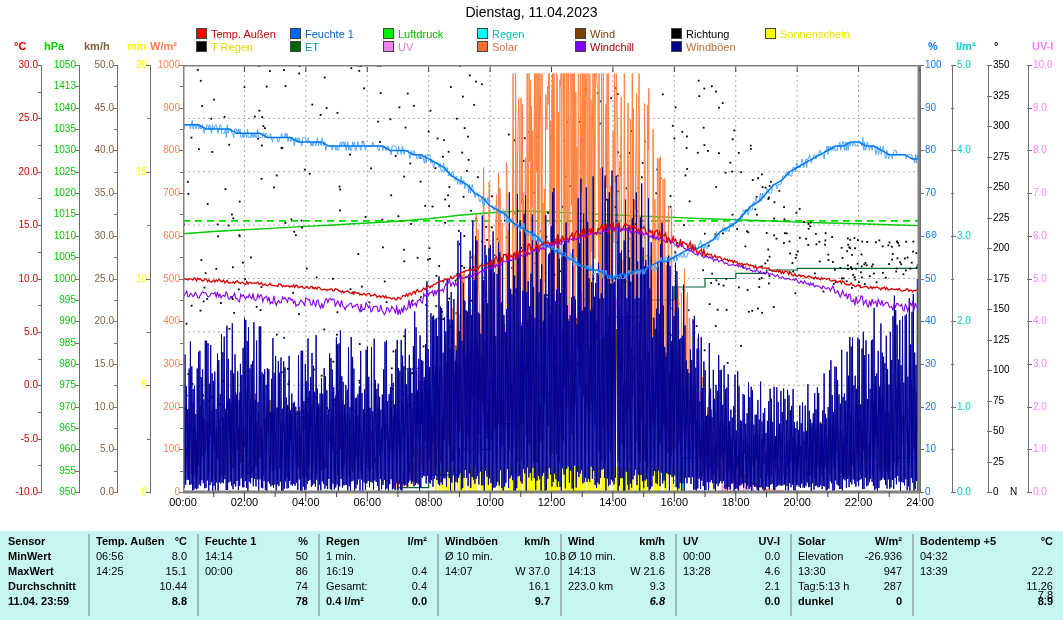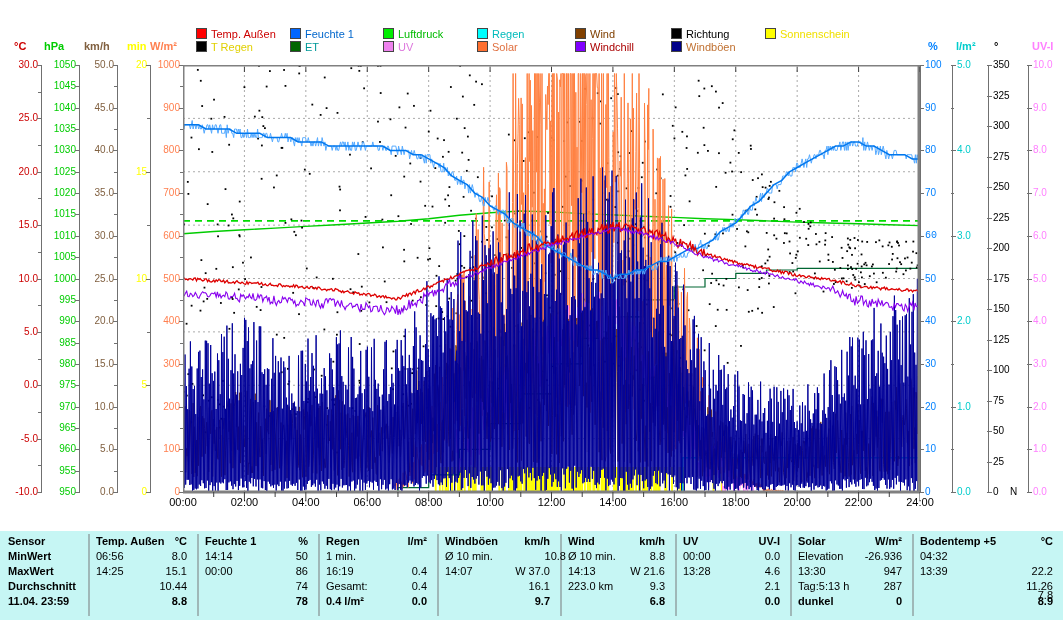--- a/index.html
+++ b/index.html
@@ -20,20 +20,21 @@
   .moon-g{color:#ffe800;font-weight:bold;}
   #wxtable{left:0;top:531px;width:1063px;height:89px;background:#c6f6f4;}
   .tsep{width:2px;background:#9fb8b8;top:3px;height:82px;}
   .tcell{font-size:11px;line-height:13px;white-space:nowrap;}
   .b{font-weight:bold;}
 </style>
 </head>
 <body>
 
 <div id="stage">
+  <div id="page-title" class="abs">Dienstag, 11.04.2023</div>
   <div id="legend" class="abs" style="left:0;top:0;width:1063px;height:56px;">
       <div class="lg-item abs" style="left: 196px; top: 28px; color: rgb(204, 0, 0);"><span class="lg-sq" style="background: rgb(255, 0, 0);"></span><span>Temp. Außen</span></div>
       <div class="lg-item abs" style="left: 290px; top: 28px; color: rgb(0, 102, 204);"><span class="lg-sq" style="background: rgb(0, 102, 255);"></span><span>Feuchte 1</span></div>
       <div class="lg-item abs" style="left: 383px; top: 28px; color: rgb(0, 187, 0);"><span class="lg-sq" style="background: rgb(0, 238, 0);"></span><span>Luftdruck</span></div>
       <div class="lg-item abs" style="left: 477px; top: 28px; color: rgb(0, 187, 187);"><span class="lg-sq" style="background: rgb(0, 255, 255);"></span><span>Regen</span></div>
       <div class="lg-item abs" style="left: 575px; top: 28px; color: rgb(128, 64, 0);"><span class="lg-sq" style="background: rgb(128, 64, 0);"></span><span>Wind</span></div>
       <div class="lg-item abs" style="left: 671px; top: 28px; color: rgb(0, 0, 0);"><span class="lg-sq" style="background: rgb(0, 0, 0);"></span><span>Richtung</span></div>
       <div class="lg-item abs" style="left: 765px; top: 28px; color: rgb(240, 224, 0);"><span class="lg-sq" style="background: rgb(255, 255, 0);"></span><span>Sonnenschein</span></div>
       <div class="lg-item abs" style="left: 196px; top: 41px; color: rgb(224, 208, 0);"><span class="lg-sq" style="background: rgb(0, 0, 0);"></span><span>T Regen</span></div>
       <div class="lg-item abs" style="left: 290px; top: 41px; color: rgb(0, 153, 153);"><span class="lg-sq" style="background: rgb(0, 102, 0);"></span><span>ET</span></div>
@@ -68,21 +69,21 @@
       <div class="tick abs" style="left: 38px; top: 411.938px; width: 3px;"></div>
       <div class="axlab abs" style="left: 1px; top: 433.625px; width: 37px; text-align: right; color: rgb(204, 0, 0);">-5.0</div>
       <div class="tick abs" style="left: 37px; top: 438.625px; width: 5px;"></div>
       <div class="tick abs" style="left: 38px; top: 465.312px; width: 3px;"></div>
       <div class="axlab abs" style="left: 1px; top: 487px; width: 37px; text-align: right; color: rgb(204, 0, 0);">-10.0</div>
       <div class="tick abs" style="left: 37px; top: 492px; width: 5px;"></div>
       <div class="axhdr abs" style="left: 44px; top: 40px; color: rgb(0, 204, 0);">hPa</div>
       <div class="vline abs" style="left: 79px; top: 65px; height: 427px;"></div>
       <div class="axlab abs" style="left: 39px; top: 60px; width: 37px; text-align: right; color: rgb(0, 204, 0);">1050</div>
       <div class="tick abs" style="left: 75px; top: 65px; width: 5px;"></div>
-      <div class="axlab abs" style="left: 39px; top: 81.35px; width: 37px; text-align: right; color: rgb(0, 204, 0);">1045</div>
+      <div class="axlab abs" style="left: 39px; top: 81.35px; width: 37px; text-align: right; color: rgb(0, 204, 0);">1413</div>
       <div class="tick abs" style="left: 75px; top: 86.35px; width: 5px;"></div>
       <div class="axlab abs" style="left: 39px; top: 102.7px; width: 37px; text-align: right; color: rgb(0, 204, 0);">1040</div>
       <div class="tick abs" style="left: 75px; top: 107.7px; width: 5px;"></div>
       <div class="axlab abs" style="left: 39px; top: 124.05px; width: 37px; text-align: right; color: rgb(0, 204, 0);">1035</div>
       <div class="tick abs" style="left: 75px; top: 129.05px; width: 5px;"></div>
       <div class="axlab abs" style="left: 39px; top: 145.4px; width: 37px; text-align: right; color: rgb(0, 204, 0);">1030</div>
       <div class="tick abs" style="left: 75px; top: 150.4px; width: 5px;"></div>
       <div class="axlab abs" style="left: 39px; top: 166.75px; width: 37px; text-align: right; color: rgb(0, 204, 0);">1025</div>
       <div class="tick abs" style="left: 75px; top: 171.75px; width: 5px;"></div>
       <div class="axlab abs" style="left: 39px; top: 188.1px; width: 37px; text-align: right; color: rgb(0, 204, 0);">1020</div>
@@ -1197,21 +1198,21 @@
       <div class="tcell abs" style="left: 480px; top: 49px; width: 70px; text-align: right;">16.1</div>
       <div class="tcell b abs" style="left: 480px; top: 64px; width: 70px; text-align: right;">9.7</div>
       <div class="tcell b abs" style="left: 568px; top: 4px;">Wind</div>
       <div class="tcell b abs" style="left: 605px; top: 4px; width: 60px; text-align: right;">km/h</div>
       <div class="tcell abs" style="left: 568px; top: 19px;">Ø 10 min.</div>
       <div class="tcell abs" style="left: 595px; top: 19px; width: 70px; text-align: right;">8.8</div>
       <div class="tcell abs" style="left: 568px; top: 34px;">14:13</div>
       <div class="tcell abs" style="left: 595px; top: 34px; width: 70px; text-align: right;">W 21.6</div>
       <div class="tcell abs" style="left: 568px; top: 49px;">223.0 km</div>
       <div class="tcell abs" style="left: 595px; top: 49px; width: 70px; text-align: right;">9.3</div>
-      <div class="tcell b abs" style="left: 595px; top: 64px; width: 70px; text-align: right;">6.8</div>
+      <div class="tcell b abs" style="left: 595px; top: 64px; width: 70px; text-align: right; font-style: italic;">6.8</div>
       <div class="tcell b abs" style="left: 683px; top: 4px;">UV</div>
       <div class="tcell b abs" style="left: 720px; top: 4px; width: 60px; text-align: right;">UV-I</div>
       <div class="tcell abs" style="left: 683px; top: 19px;">00:00</div>
       <div class="tcell abs" style="left: 710px; top: 19px; width: 70px; text-align: right;">0.0</div>
       <div class="tcell abs" style="left: 683px; top: 34px;">13:28</div>
       <div class="tcell abs" style="left: 710px; top: 34px; width: 70px; text-align: right;">4.6</div>
       <div class="tcell abs" style="left: 710px; top: 49px; width: 70px; text-align: right;">2.1</div>
       <div class="tcell b abs" style="left: 710px; top: 64px; width: 70px; text-align: right;">0.0</div>
       <div class="tcell b abs" style="left: 798px; top: 4px;">Solar</div>
       <div class="tcell b abs" style="left: 842px; top: 4px; width: 60px; text-align: right;">W/m²</div>

